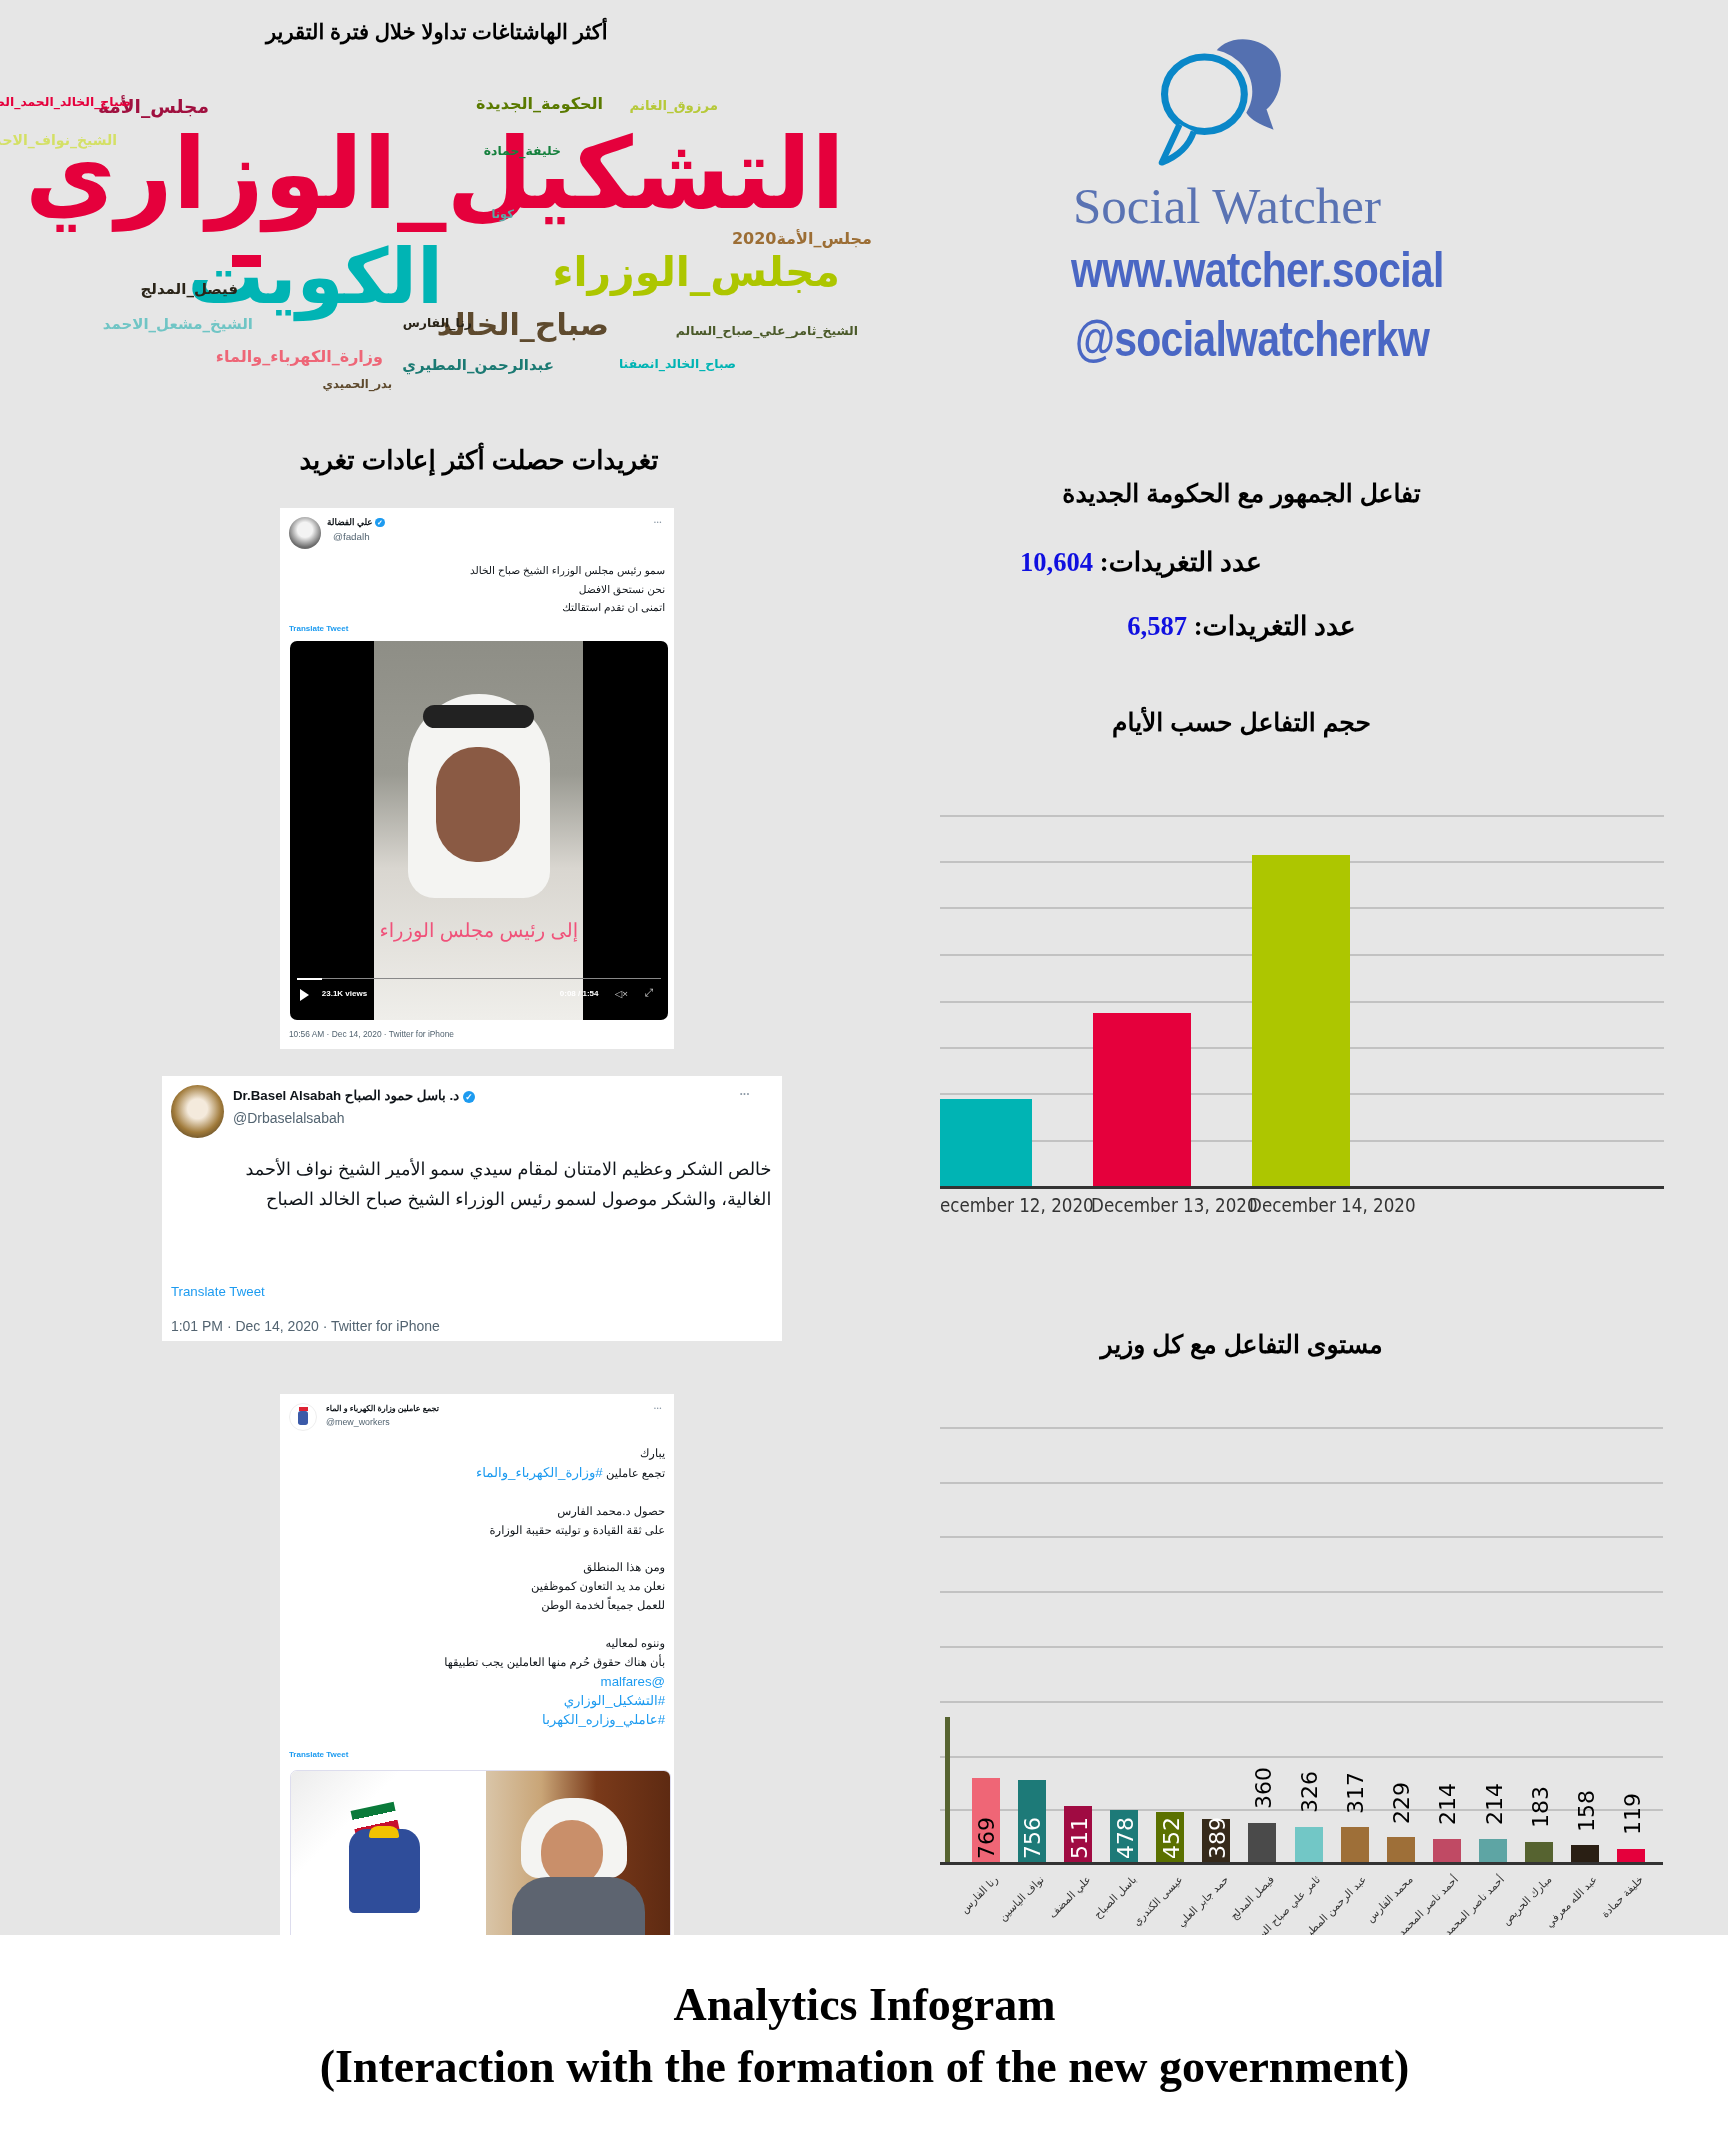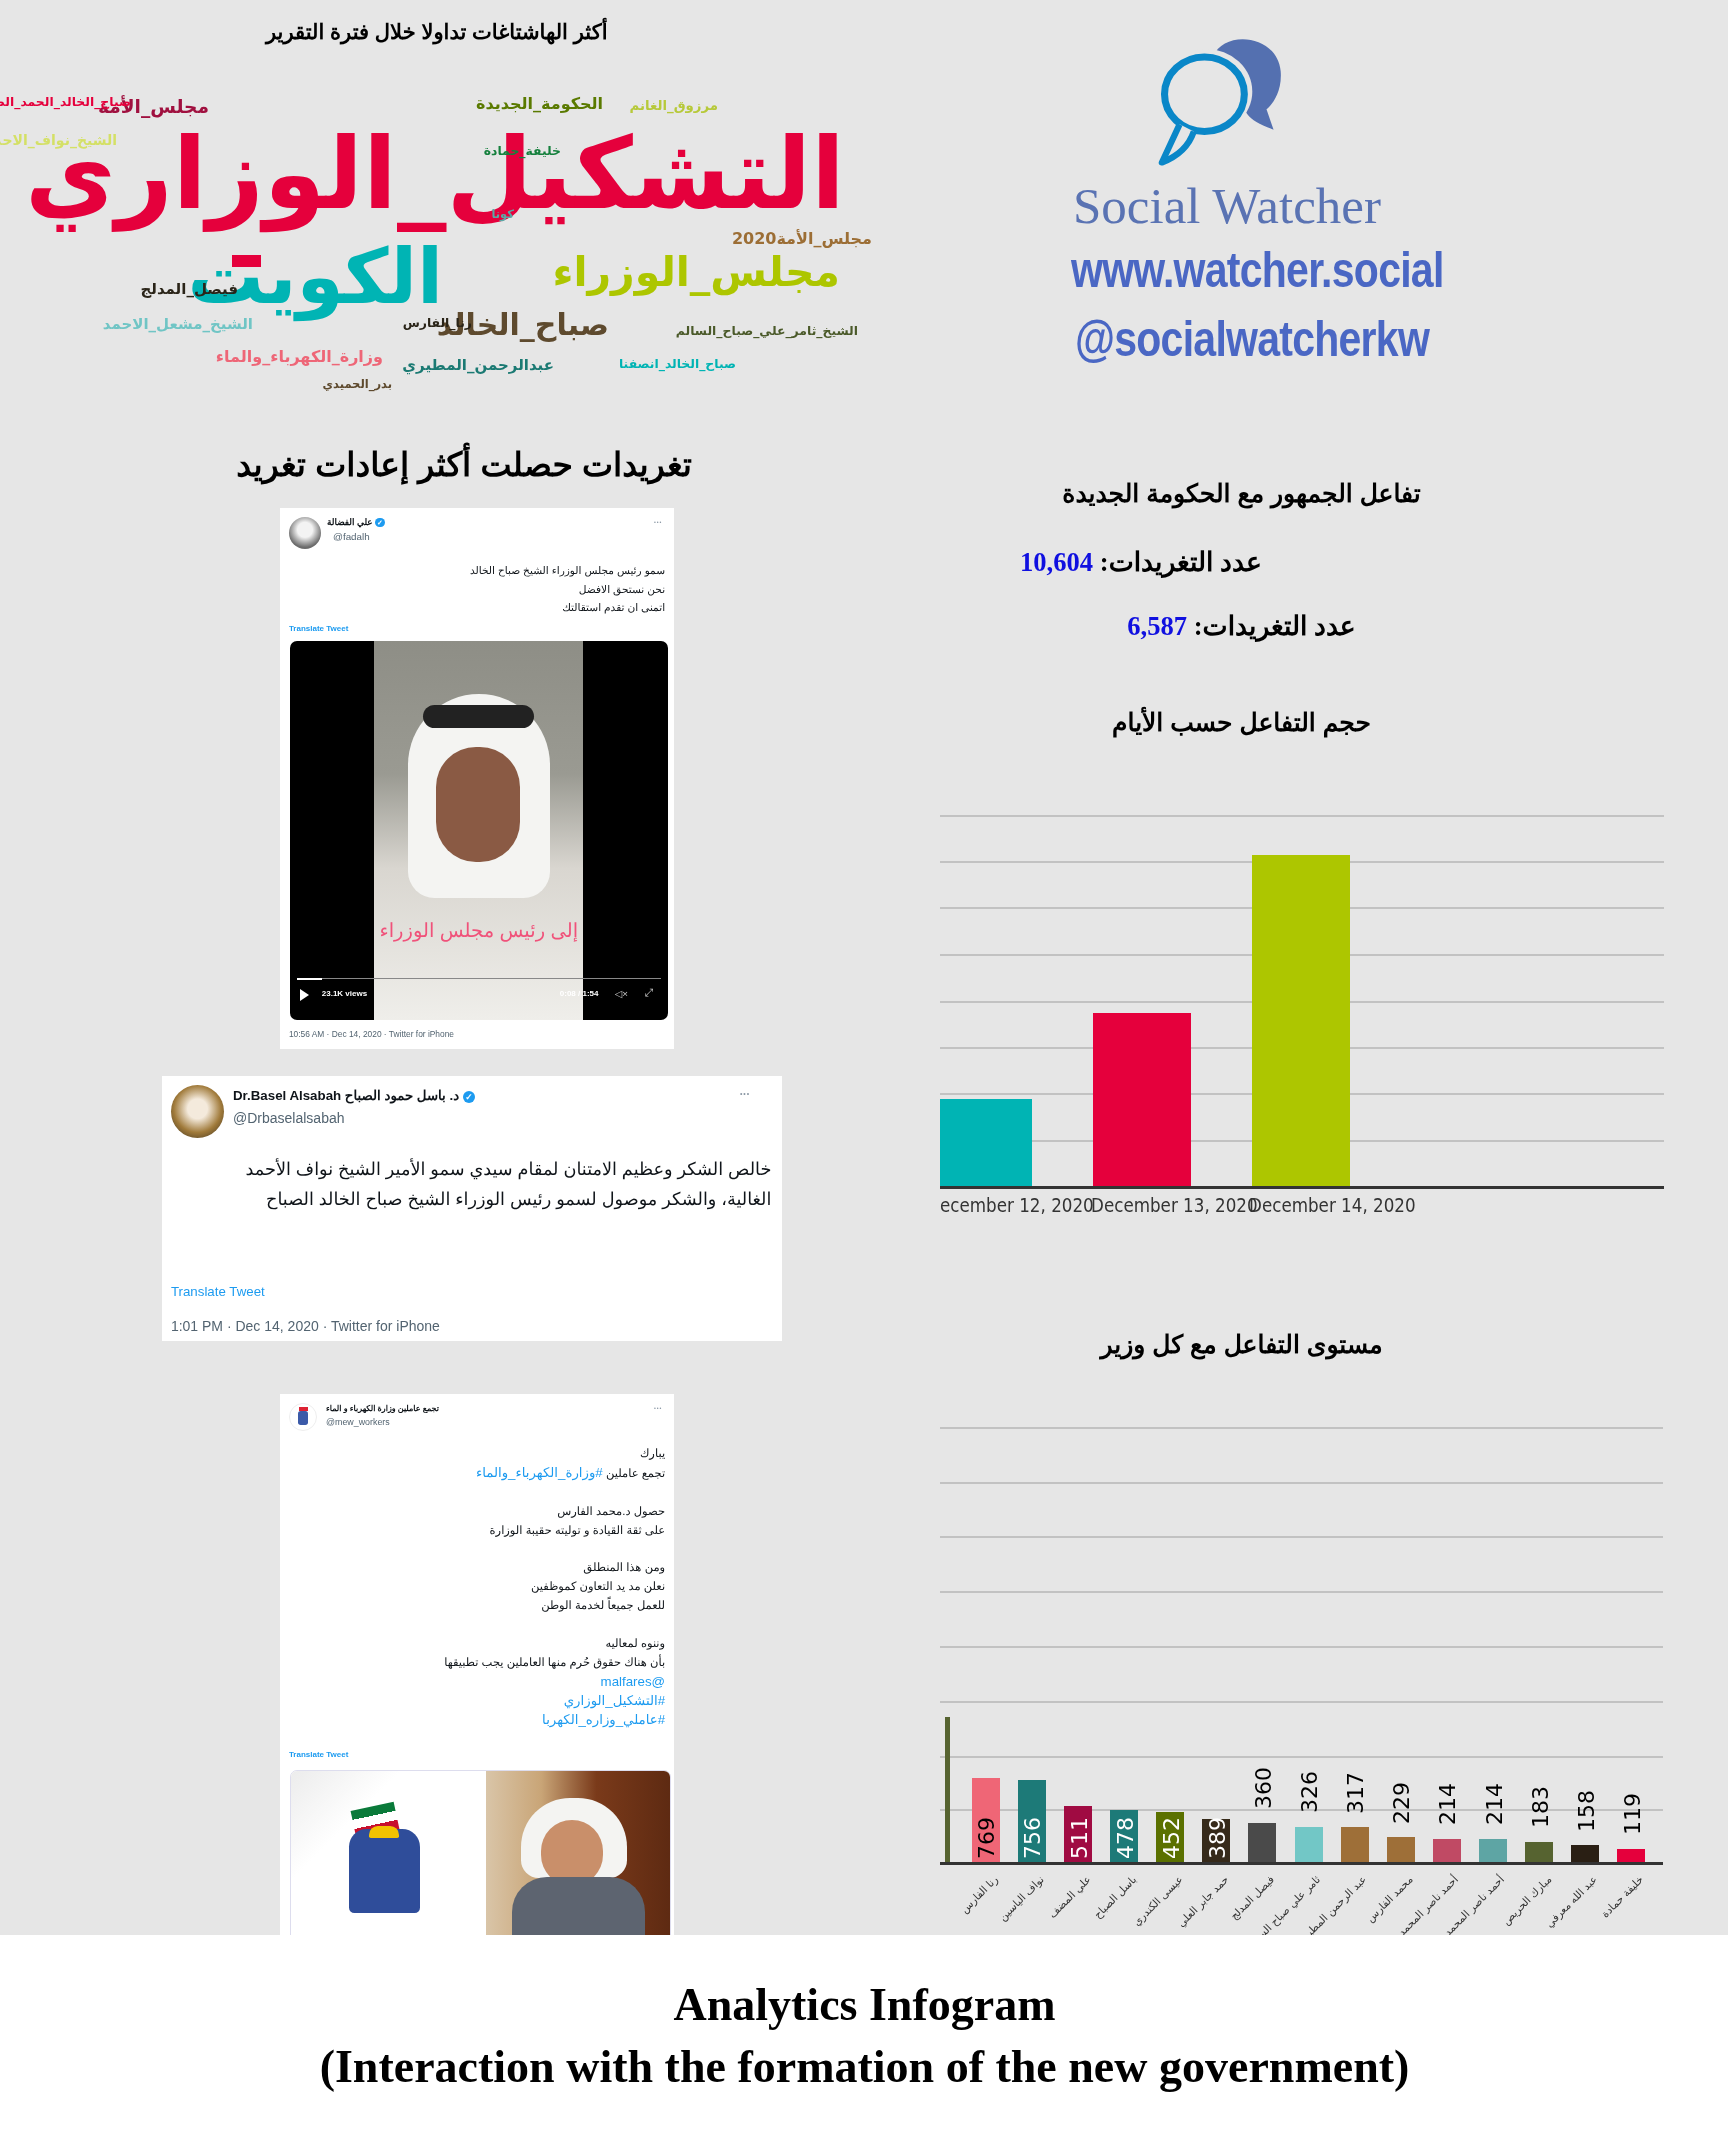--- a/index.html
+++ b/index.html
@@ -177,21 +177,21 @@
   <div class="mlabel" style="right:415px; top:1873px;">ثامر علي صباح السالم</div>
   <div class="mlabel" style="right:369px; top:1873px;">عبد الرحمن المطيري</div>
   <div class="mlabel" style="right:323px; top:1873px;">محمد الفارس</div>
   <div class="mlabel" style="right:277px; top:1873px;">أحمد ناصر المحمد</div>
   <div class="mlabel" style="right:231px; top:1873px;">أحمد ناصر المحمد</div>
   <div class="mlabel" style="right:184px; top:1873px;">مبارك الحريص</div>
   <div class="mlabel" style="right:138px; top:1873px;">عبد الله معرفي</div>
   <div class="mlabel" style="right:92px; top:1873px;">خليفة حمادة</div>
 </div>
 
-<div class="abs heading ar" style="left:266px; top:445px; width:426px; text-align:center; font-size:33px;">تغريدات حصلت أكثر إعادات تغريد</div>
+<div class="abs heading ar" style="left:266px; top:445px; width:426px; text-align:center; font-size:26px;">تغريدات حصلت أكثر إعادات تغريد</div>
 
 <div class="tweet" style="left:280px; top:508px; width:394px; height:541px;">
   <div class="tw-avatar" style="left:8.9px; top:8.9px; width:32px; height:32px; background:radial-gradient(circle at 50% 40%, #f3f3f3 30%, #6b6b6b 70%);"></div>
   <div class="tw-name ar" style="left:47px; top:8.9px; font-size:8.9px;">
     <span class="verified" style="width:9.8px; height:9.8px; font-size:7px; line-height:9.8px;">✓</span>
     <span>علي الفضالة</span>
   </div>
   <div class="tw-handle" style="left:53px; top:23px; font-size:9.8px;">@fadalh</div>
   <div class="tw-more" style="left:374px; top:10.6px; font-size:5.3px;">•••</div>
   <div class="tw-body" style="right:8.9px; top:53px; font-size:10.6px; line-height:18.6px;">

